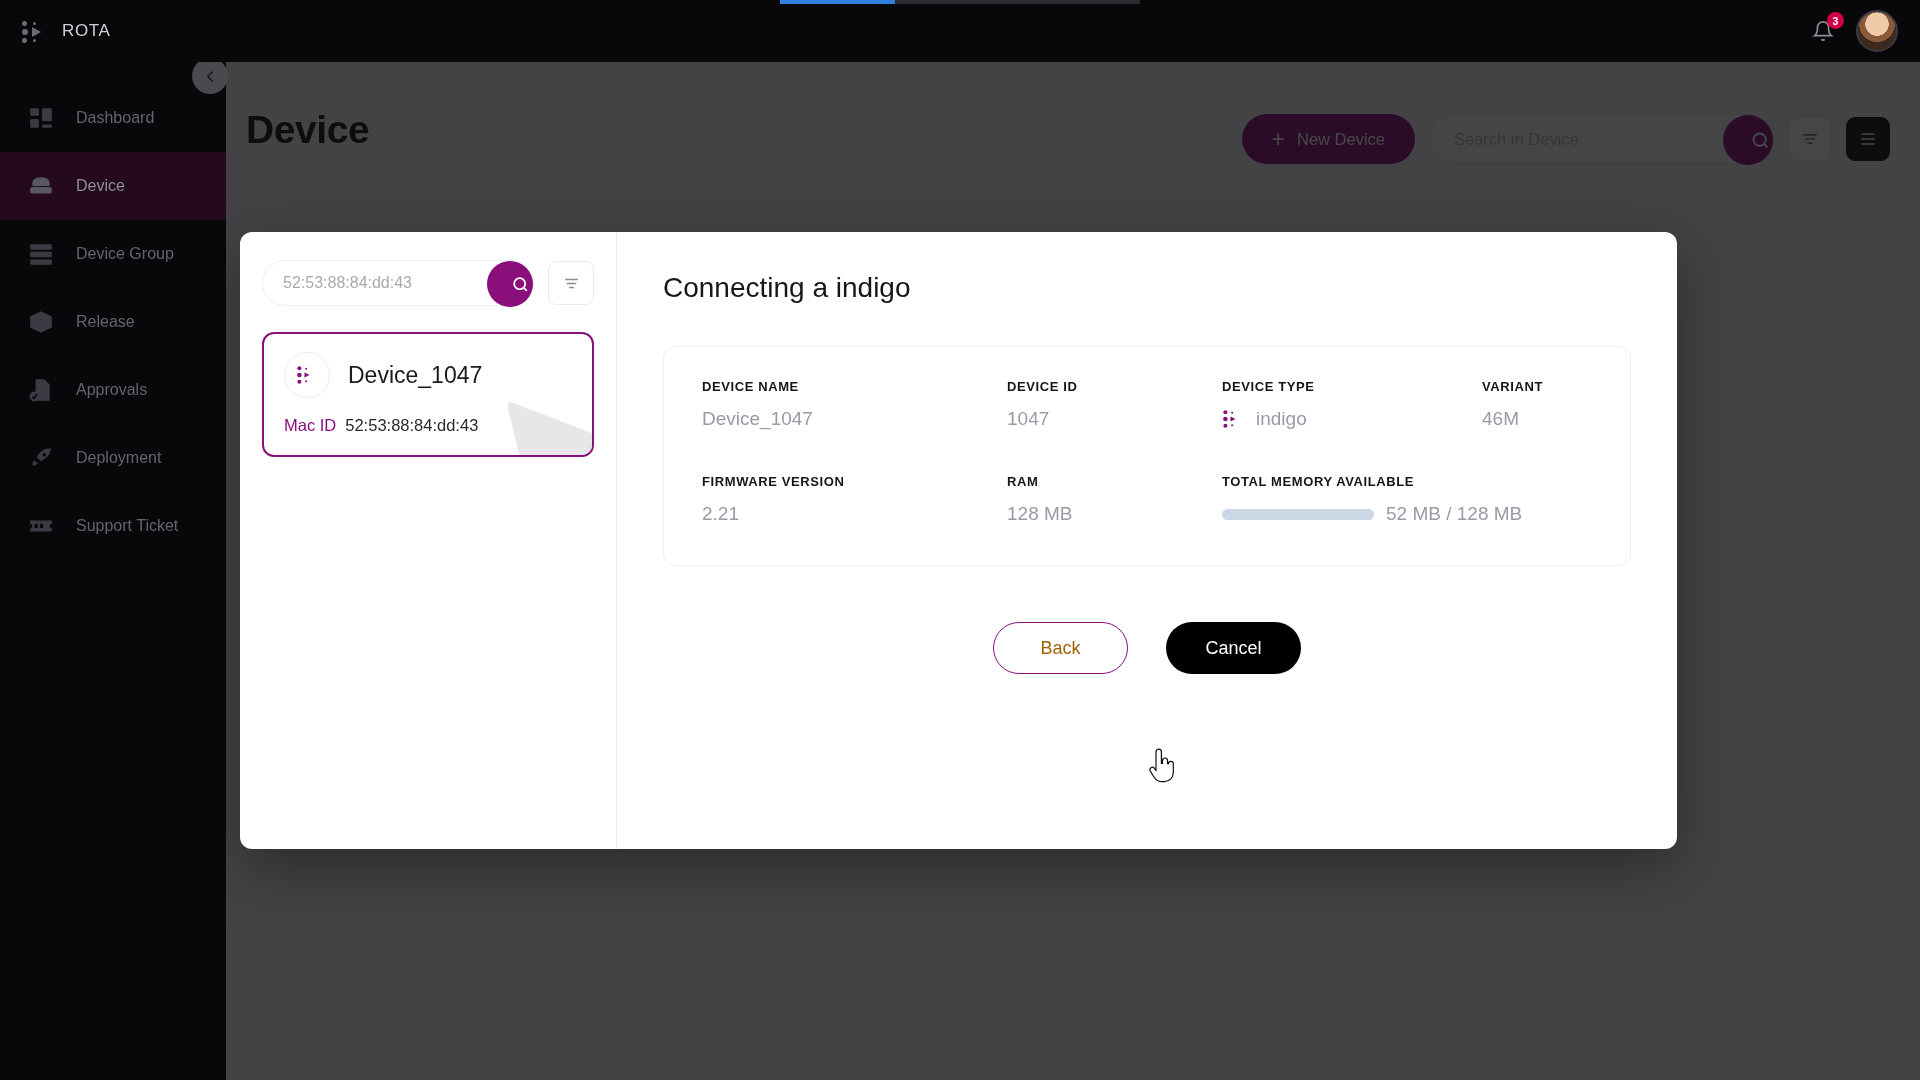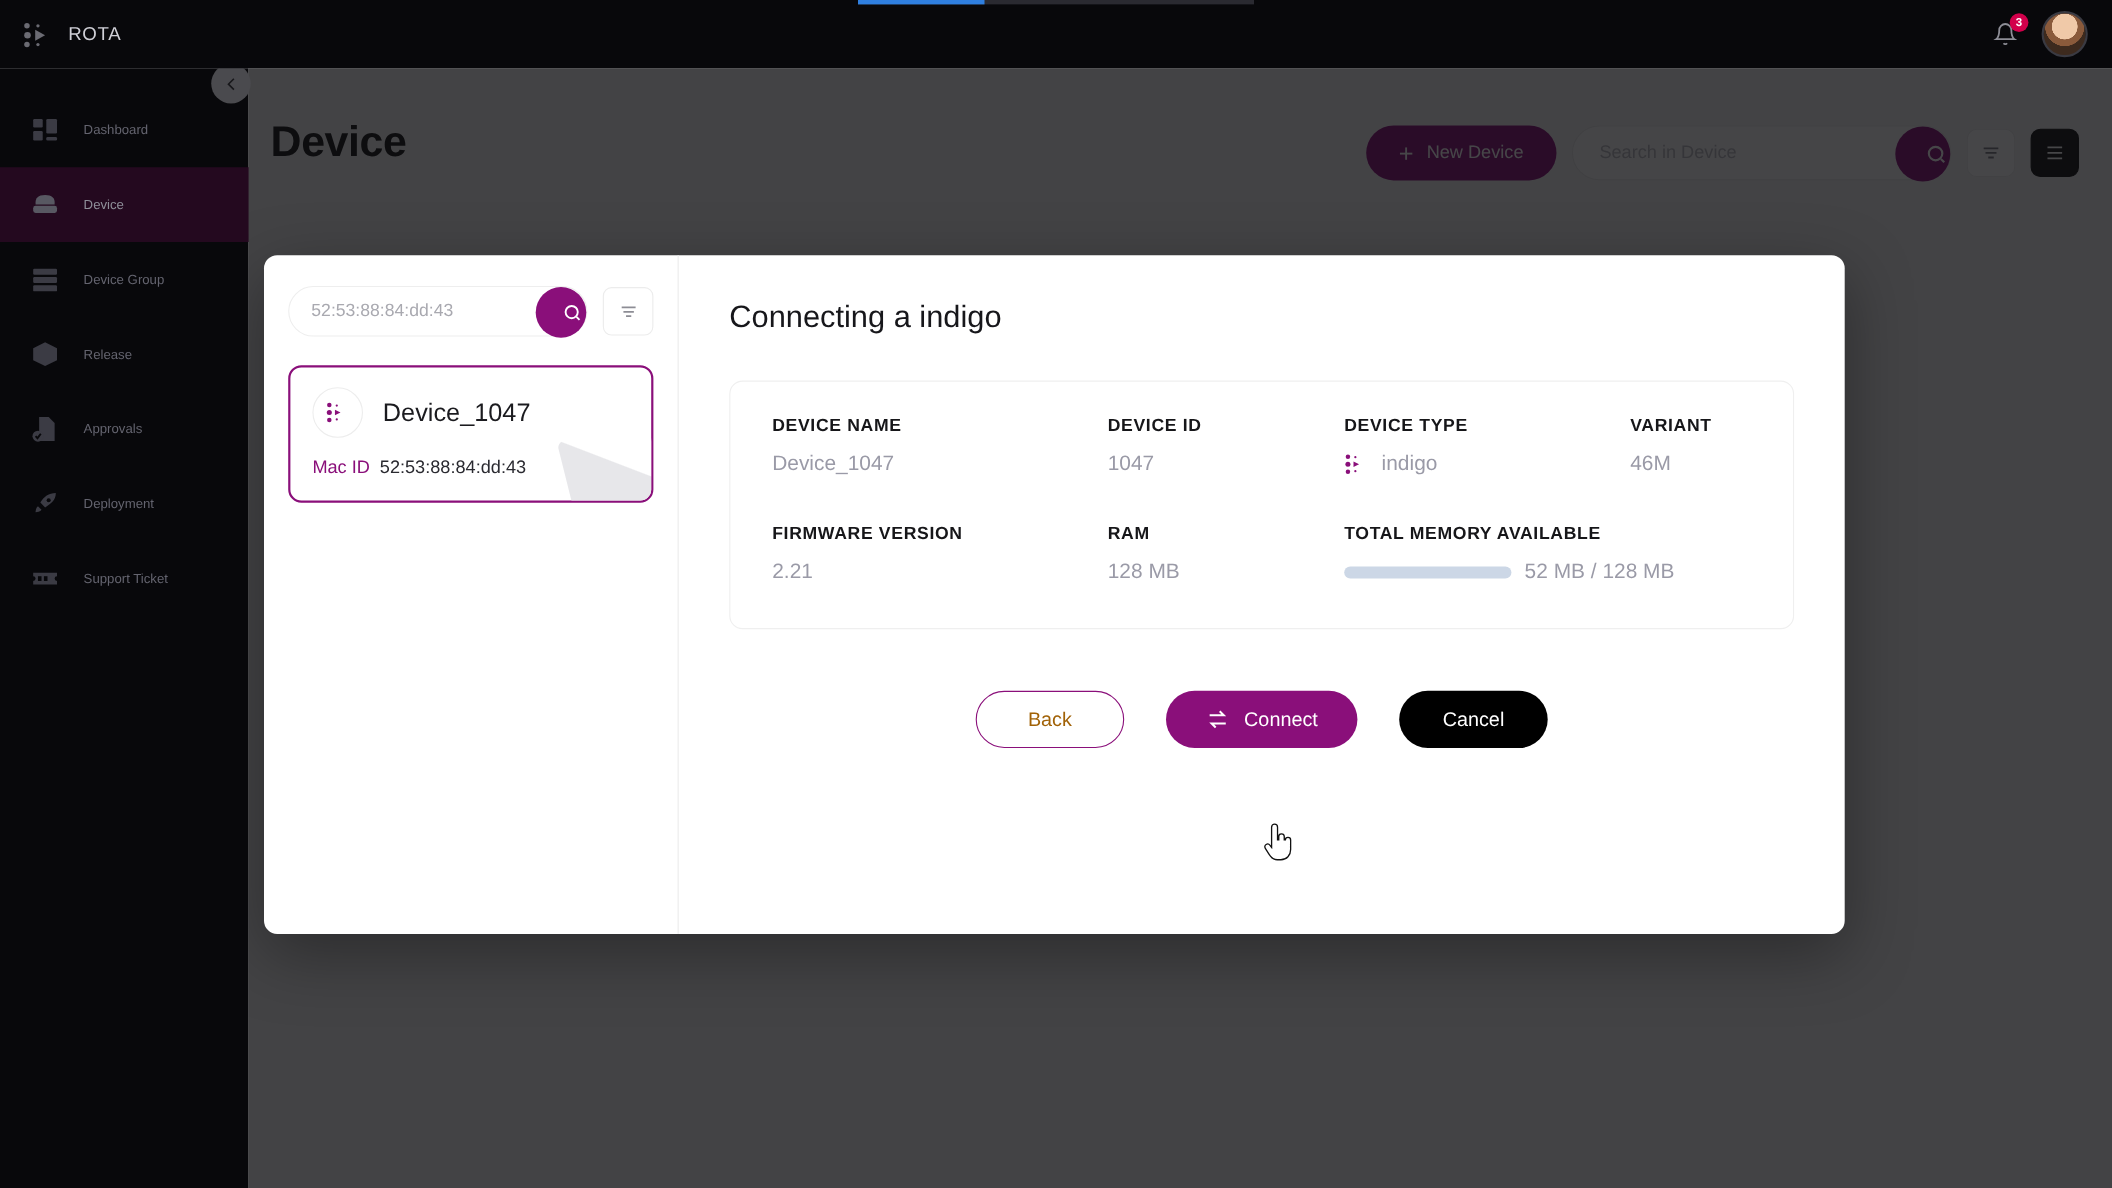--- a/index.html
+++ b/index.html
@@ -35,21 +35,21 @@
   .progress-strip { position:absolute; top:0; left:780px; width:360px; height:4px; background:#2a2a31; }
   .progress-strip > span { display:block; height:4px; width:115px; background:#2f7fe0; }
 
   
   .sidebar {
     position:absolute; top:62px; left:0; width:226px; height:1018px;
     background:#08080b; z-index:30; padding-top:22px;
   }
   .nav-item {
     display:flex; align-items:center; gap:20px;
-    height:68px; padding-left:26px; color:#64646f; font-size:12px;
+    height:68px; padding-left:26px; color:#64646f; font-size:16px;
     cursor:pointer; position:relative;
   }
   .nav-item.active { background:#24091f; color:#8f8f99; }
   .nav-ico { width:30px; height:30px; display:flex; align-items:center; justify-content:center; flex:none; }
   .nav-ico svg { width:26px; height:26px; fill:#3b3b44; }
   .nav-item.active .nav-ico svg { fill:#585862; }
 
   .collapse-btn {
     position:absolute; top:58px; left:192px; width:36px; height:36px;
     border-radius:50%; background:#4a4a4e; color:#1b1b1e;
@@ -126,21 +126,21 @@
     transform:rotate(-14deg); border-radius:6px;
   }
 
   .modal-right { flex:1; padding:30px 46px 0 46px; }
   .modal-title { font-size:28px; color:#17171b; margin-top:10px; }
   .info-card {
     margin-top:42px; border:1px solid #efefef; border-radius:12px;
     padding:32px 38px 40px 38px;
   }
   .info-grid { display:grid; grid-template-columns:305px 215px 260px auto; row-gap:44px; }
-  .f-label { font-size:16px; font-weight:bold; letter-spacing:.6px; color:#161619; }
+  .f-label { font-size:13px; font-weight:bold; letter-spacing:.6px; color:#161619; }
   .f-value { font-size:19px; color:#9a9aa7; margin-top:14px; display:flex; align-items:center; gap:12px; }
   .bar-track { width:152px; height:11px; border-radius:7px; background:#ccd7e6; overflow:hidden; flex:none; }
   .bar-fill { height:11px; border-radius:7px; background:#2f86e8; }
 
   .actions { display:flex; justify-content:center; gap:38px; margin-top:56px; }
   .btn {
     height:52px; border-radius:27px; display:flex; align-items:center; justify-content:center;
     gap:13px; font-size:18px; padding:0 36px; position:relative;
   }
   .btn-back { border:1.5px solid #8a0f7a; color:#a16207; background:#fff; min-width:135px; }
@@ -397,27 +397,20 @@
             </div>
           </div>
 
         </div>
       </div>
 
       <div class="actions">
         <div class="btn btn-back">
           <span>Back</span>
         </div>
-        <div class="btn btn-connect">
-          <svg viewBox="0 0 24 24" width="22" height="22" fill="none" stroke="#fff" stroke-width="2">
-            <path d="M4 8h14l-4-4"></path>
-              <path d="M20 16H6l4 4"></path>
-          </svg>
-          <span>Connect</span>
-        </div>
         <div class="btn btn-cancel">
           <span>Cancel</span>
         </div>
       </div>
     </div>
   </div>
 
   <div class="cursor">
     <svg width="30" height="38" viewBox="0 0 30 38">
       <path d="M10 4c0-1.6 1.2-2.8 2.7-2.8S15.4 2.4 15.4 4v11.5h1.1v-3c0-1.4 1.1-2.5 2.5-2.5s2.5 1.1 2.5 2.5v3.1h1c0-1.3 1.1-2.3 2.4-2.3s2.4 1 2.4 2.3v8.6c0 5.4-3.6 9.4-8.8 9.4h-3.3c-3.7 0-5.4-1.6-7.6-5.1l-3.3-5.3c-.8-1.2-.5-2.7.7-3.5 1.1-.7 2.6-.5 3.4.6l1.6 2V4z" fill="#fff" stroke="#111" stroke-width="1.2"></path>

